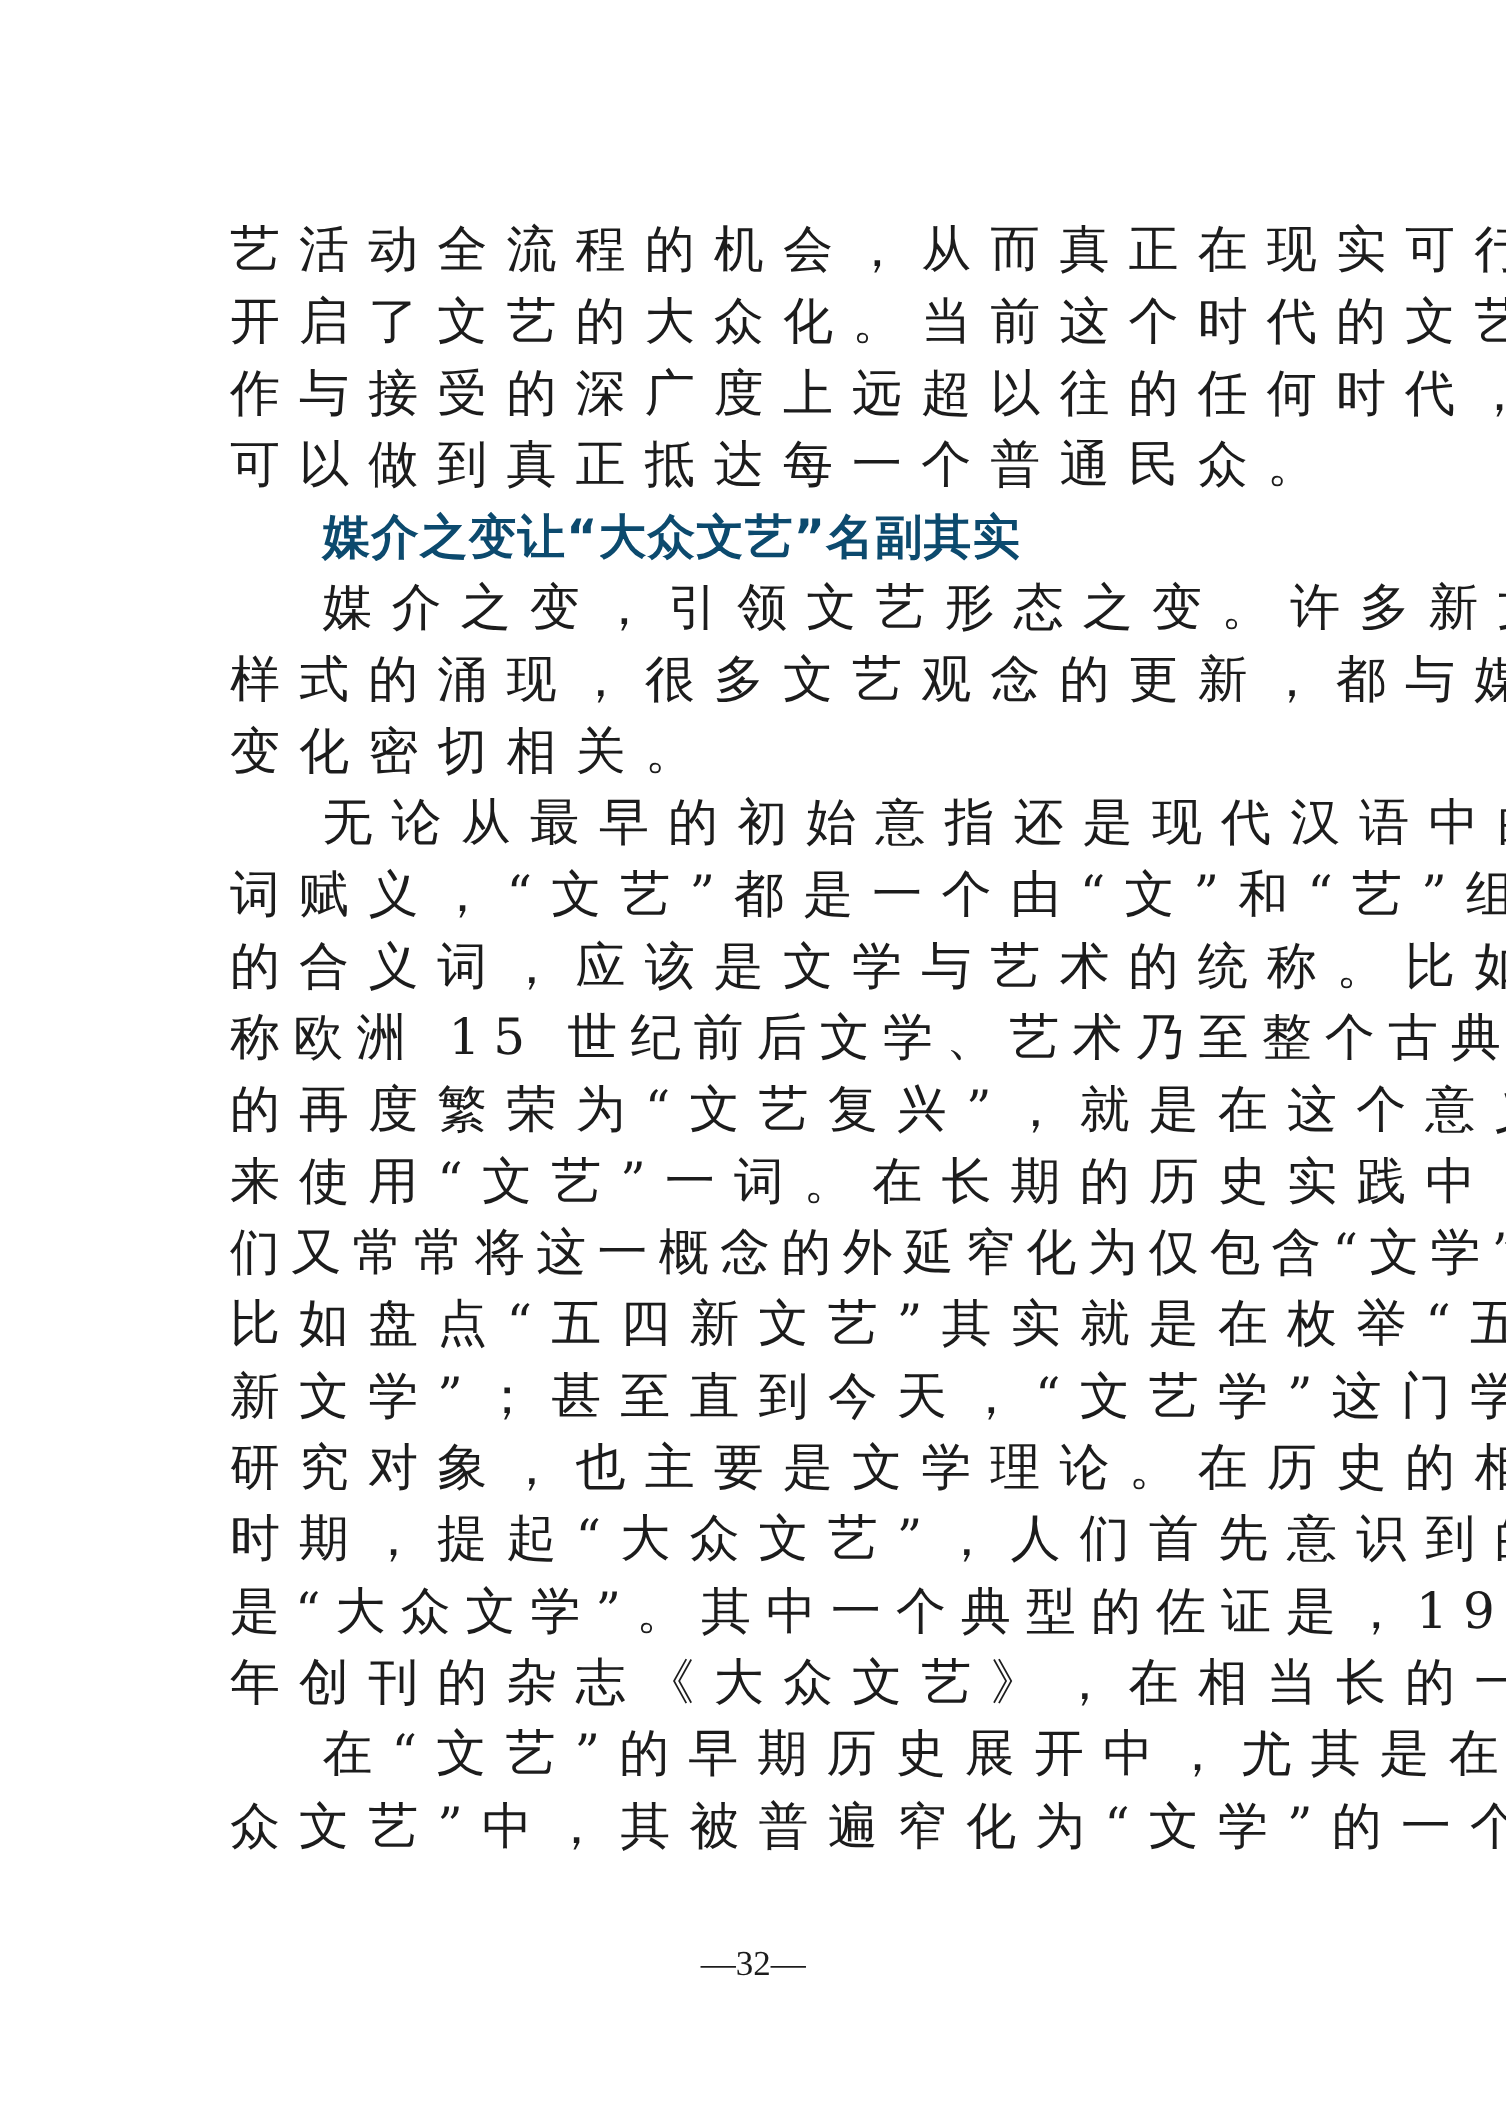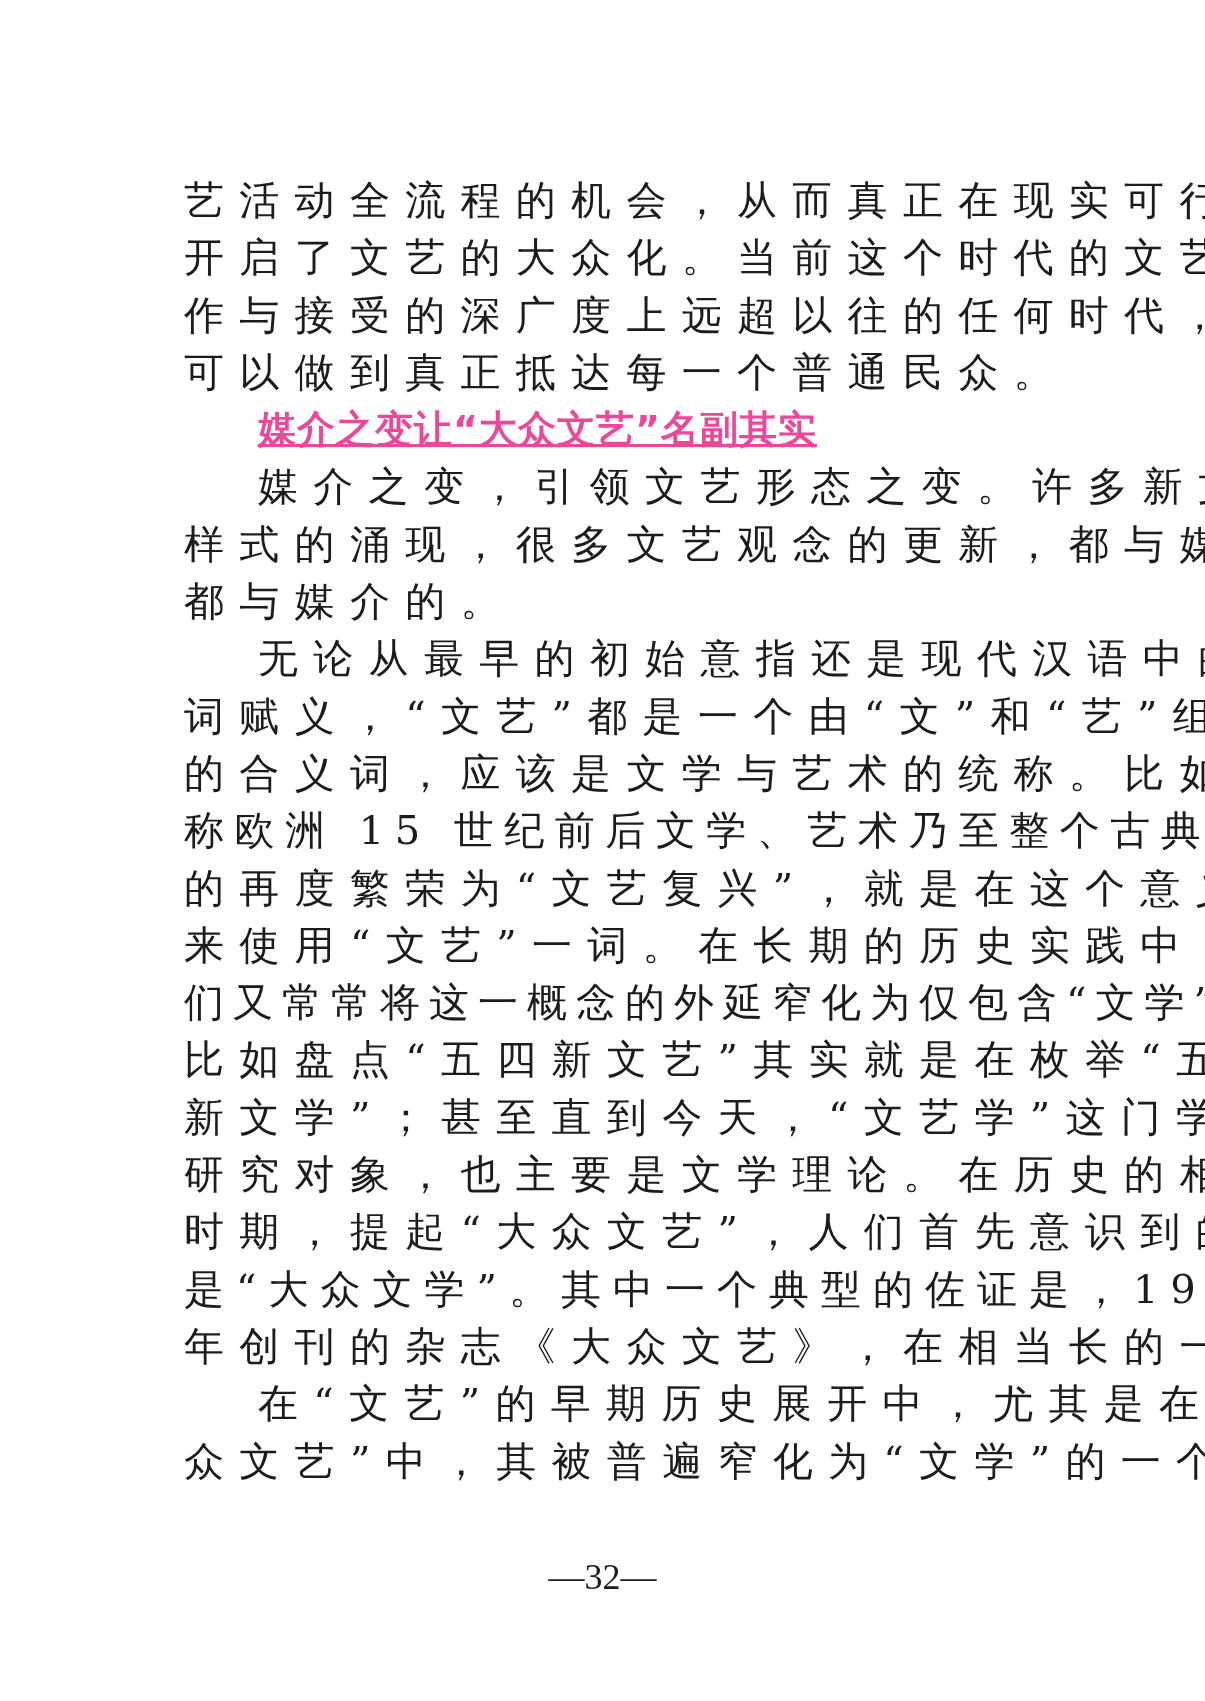--- a/index.html
+++ b/index.html
@@ -40,48 +40,47 @@
     }
     .line.indent {
       padding-left: 74px;
     }
     .line.heading {
       font-family: "DejaVu Sans", "Liberation Sans", sans-serif;
       font-weight: bold;
       font-size: 38px;
       letter-spacing: 1px;
       padding-left: 74px;
-      color: #ec4899;
-      text-decoration: underline;
+      color: #0c4a6e;
     }
     .page-number {
       position: absolute;
       left: 0;
       width: 1205px;
       top: 1556px;
       text-align: center;
       font-family: "Liberation Serif", "DejaVu Serif", serif;
-      font-size: 36px;
+      font-size: 28px;
       color: #1c1c1c;
       letter-spacing: 0px;
     }
   </style>
 </head>
 <body>
 
 <div class="page">
   <div class="text-block">
     <div class="line">艺活动全流程的机会，从而真正在现实可行性上</div>
     <div class="line">开启了文艺的大众化。当前这个时代的文艺在创</div>
     <div class="line">作与接受的深广度上远超以往的任何时代，已经</div>
     <div class="line">可以做到真正抵达每一个普通民众。</div>
     <div class="line heading">媒介之变让“大众文艺”名副其实</div>
     <div class="line indent">媒介之变，引领文艺形态之变。许多新文艺</div>
     <div class="line">样式的涌现，很多文艺观念的更新，都与媒介的</div>
-    <div class="line">都与媒介的。</div>
+    <div class="line">变化密切相关。</div>
     <div class="line indent">无论从最早的初始意指还是现代汉语中的构</div>
     <div class="line">词赋义，“文艺”都是一个由“文”和“艺”组成</div>
     <div class="line">的合义词，应该是文学与艺术的统称。比如我们</div>
     <div class="line" style="letter-spacing:10.5px">称欧洲 15 世纪前后文学、艺术乃至整个古典文化</div>
     <div class="line">的再度繁荣为“文艺复兴”，就是在这个意义上</div>
     <div class="line">来使用“文艺”一词。在长期的历史实践中，我</div>
     <div class="line" style="letter-spacing:9px">们又常常将这一概念的外延窄化为仅包含“文学”。</div>
     <div class="line">比如盘点“五四新文艺”其实就是在枚举“五四</div>
     <div class="line">新文学”；甚至直到今天，“文艺学”这门学科的</div>
     <div class="line">研究对象，也主要是文学理论。在历史的相当长</div>

